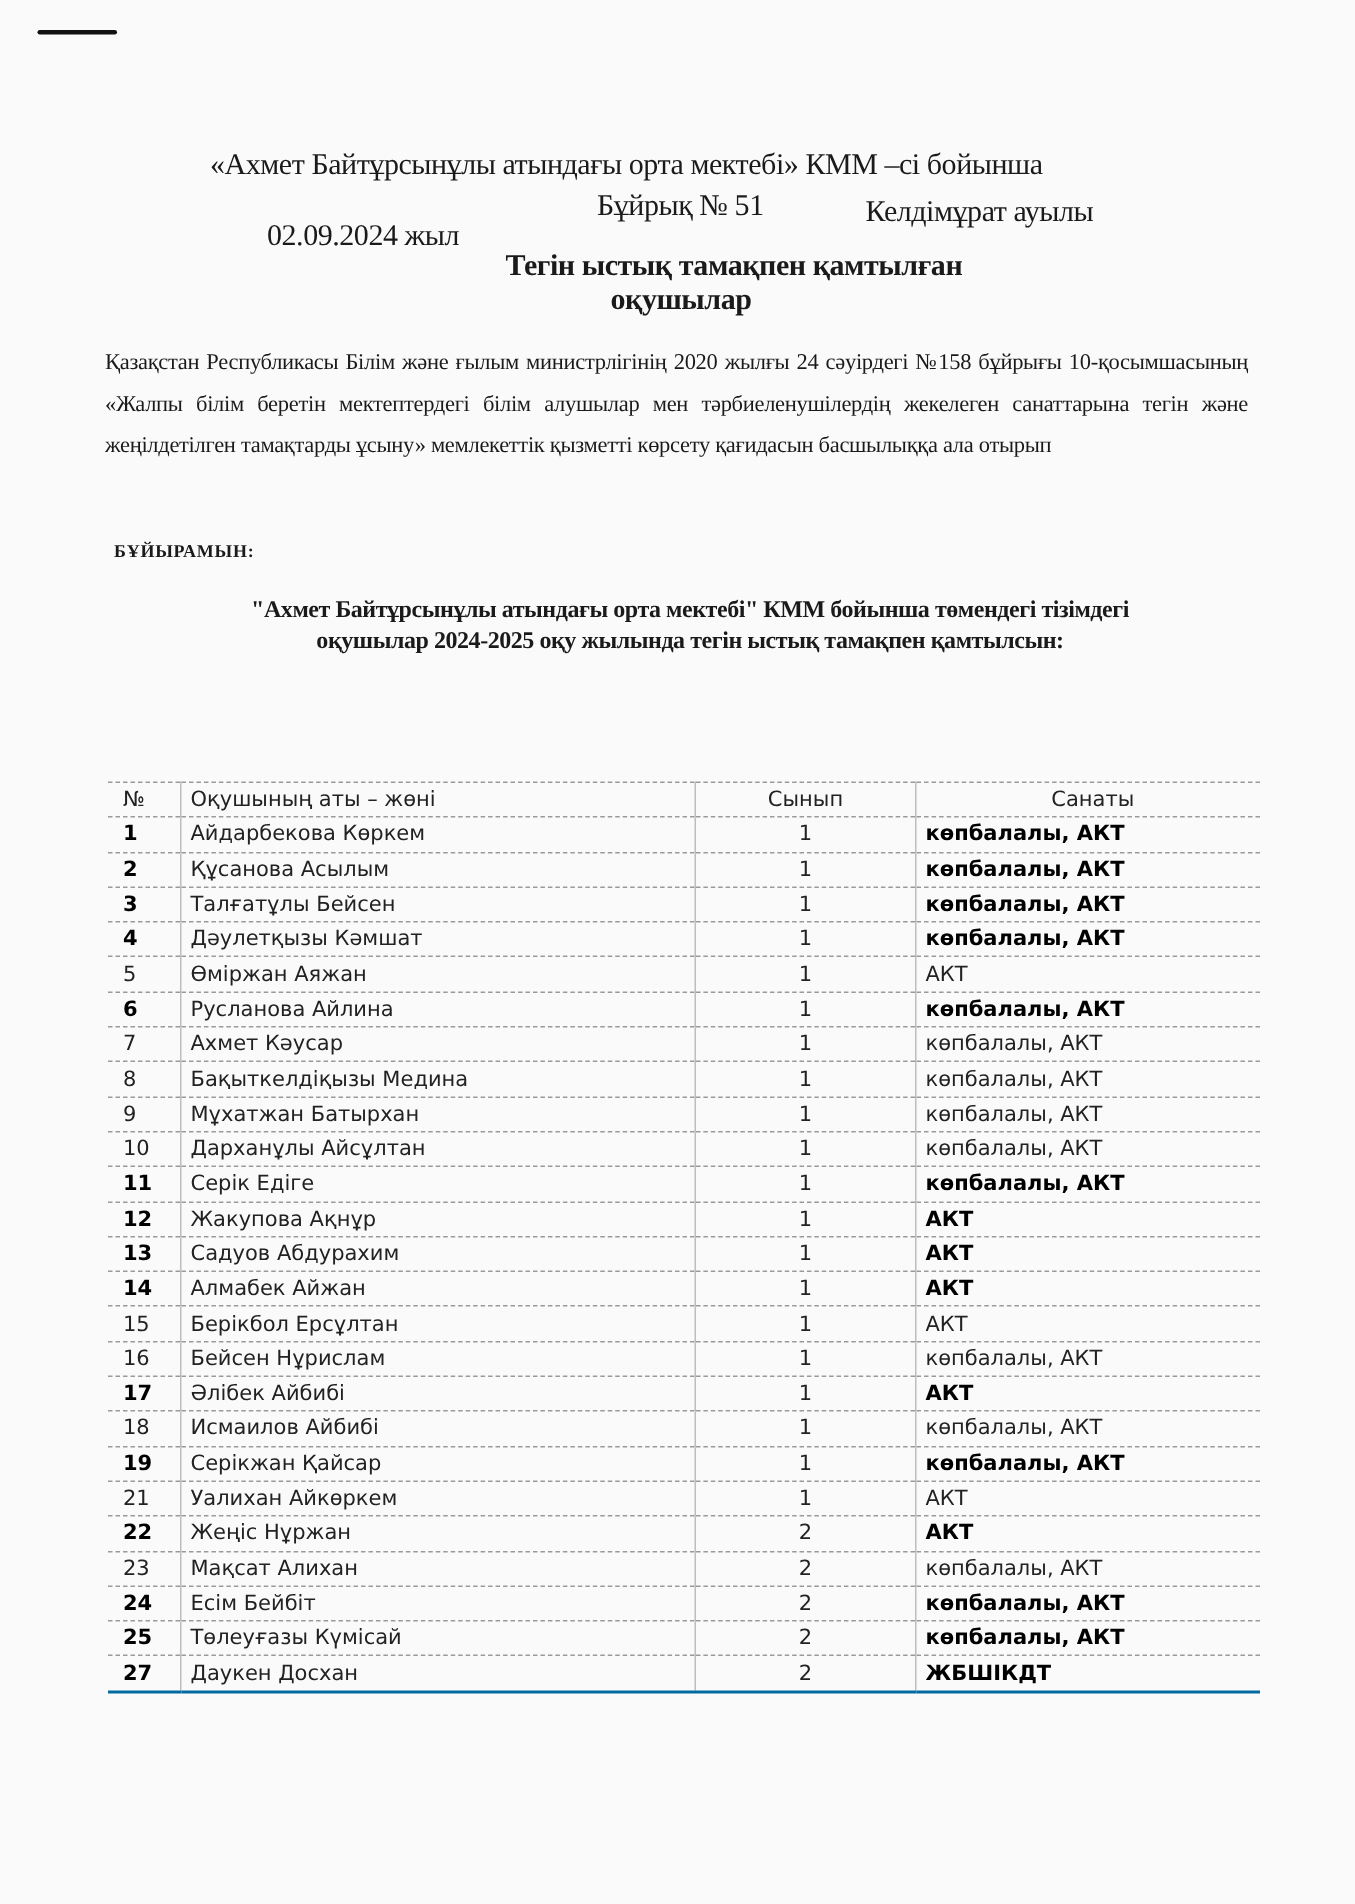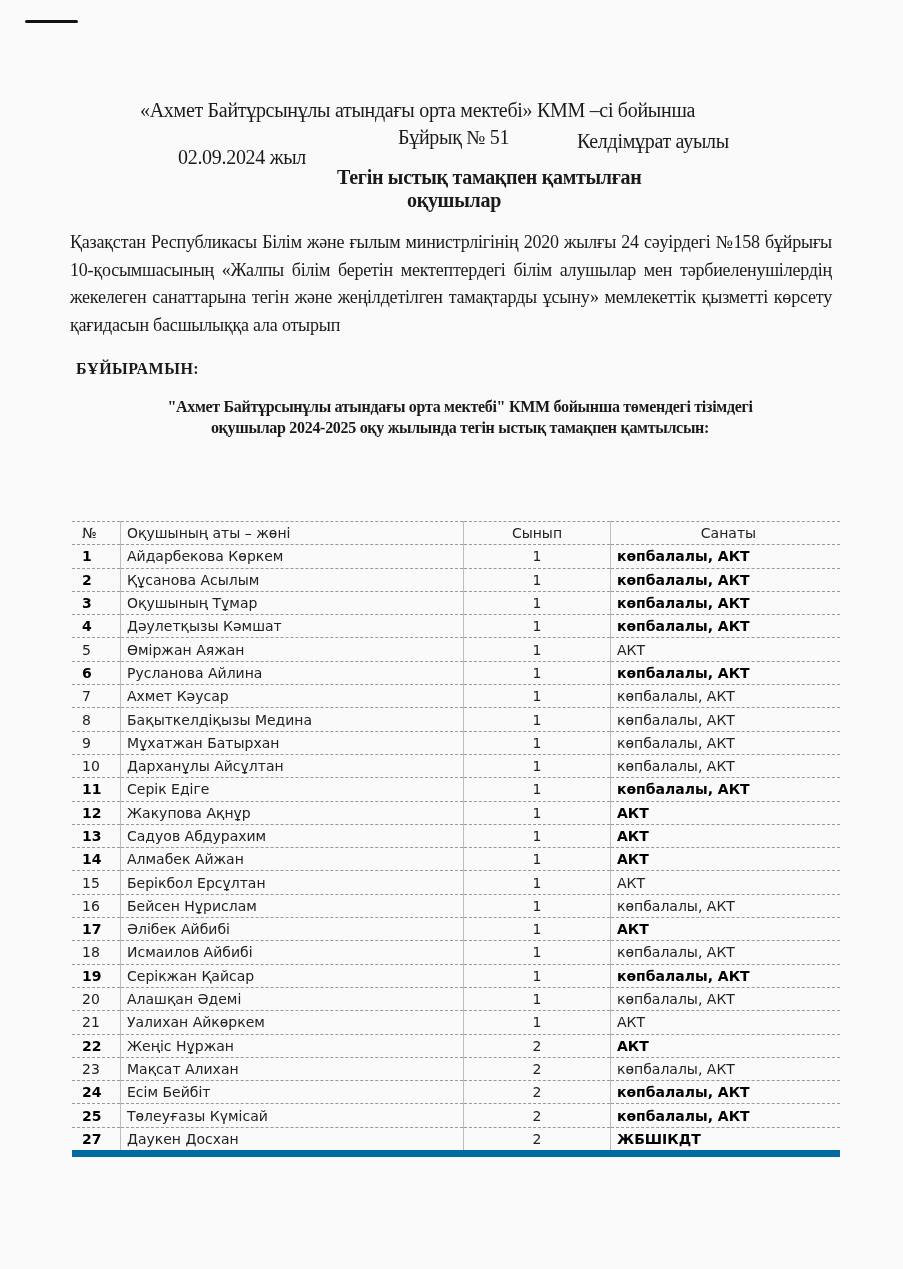--- a/index.html
+++ b/index.html
@@ -13,41 +13,41 @@
     .abs { position: absolute; white-space: nowrap; }
     .hdr { font-size: 20px; letter-spacing: -0.3px; }
     .org { left: 140px; top: 99px; }
     .order { left: 398px; top: 126px; }
     .date { left: 178px; top: 146px; }
     .village { left: 577px; top: 130px; }
     .title1 { left: 308px; top: 166px; font-weight: bold; margin-left: 29px; }
     .title2 { left: 407px; top: 189px; font-weight: bold; }
     .para {
       position: absolute; left: 70px; top: 229px; width: 762px;
-      font-size: 18px; line-height: 27.5px; text-align: justify;
+      font-size: 15px; line-height: 27.5px; text-align: justify;
       text-align-last: left; letter-spacing: -0.2px;
     }
-    .orders { left: 76px; top: 360px; font-size: 16px; font-weight: bold; letter-spacing: 0.5px; }
+    .orders { left: 76px; top: 360px; font-size: 12px; font-weight: bold; letter-spacing: 0.5px; }
     .decree {
       position: absolute; left: 80px; top: 396px; width: 760px;
       text-align: center; font-size: 16px; font-weight: bold; line-height: 21px; letter-spacing: -0.3px;
     }
     table {
       position: absolute; left: 72px; top: 521px; width: 768px;
       border-collapse: collapse;
       font-family: "DejaVu Sans", sans-serif; font-size: 14px;
     }
     td, th {
       height: 22.3px; padding: 0 0 0 6px; font-weight: normal;
       border-bottom: 1px dashed #9a9a9a; border-left: 1px solid #bdbdbd;
       white-space: nowrap; text-align: left; color: #222;
     }
     tr:first-child th { border-top: 1px dashed #9a9a9a; }
     th:first-child, td:first-child { border-left: none; padding-left: 10px; }
-    tbody tr:last-child td { border-bottom: 7px solid #0369a1; }
+    tbody tr:last-child td { border-bottom: 2px solid #0369a1; }
     .c-no { width: 38px; }
     .c-name { width: 336px; }
     .c-grade { width: 146px; text-align: center; padding: 0; }
     .c-cat { }
     th.c-cat { text-align: center; }
     .bold { color: #000; font-weight: bold; }
   </style>
 </head>
 <body>
 
@@ -84,21 +84,21 @@
         <td class="c-cat bold">көпбалалы, АКТ</td>
       </tr>
       <tr>
         <td class="c-no bold">2</td>
         <td class="c-name">Құсанова Асылым</td>
         <td class="c-grade">1</td>
         <td class="c-cat bold">көпбалалы, АКТ</td>
       </tr>
       <tr>
         <td class="c-no bold">3</td>
-        <td class="c-name">Оқушының Тұмар</td>
+        <td class="c-name">Талғатұлы Бейсен</td>
         <td class="c-grade">1</td>
         <td class="c-cat bold">көпбалалы, АКТ</td>
       </tr>
       <tr>
         <td class="c-no bold">4</td>
         <td class="c-name">Дәулетқызы Кәмшат</td>
         <td class="c-grade">1</td>
         <td class="c-cat bold">көпбалалы, АКТ</td>
       </tr>
       <tr>
@@ -185,26 +185,20 @@
         <td class="c-grade">1</td>
         <td class="c-cat">көпбалалы, АКТ</td>
       </tr>
       <tr>
         <td class="c-no bold">19</td>
         <td class="c-name">Серікжан Қайсар</td>
         <td class="c-grade">1</td>
         <td class="c-cat bold">көпбалалы, АКТ</td>
       </tr>
       <tr>
-        <td class="c-no">20</td>
-        <td class="c-name">Алашқан Әдемі</td>
-        <td class="c-grade">1</td>
-        <td class="c-cat">көпбалалы, АКТ</td>
-      </tr>
-      <tr>
         <td class="c-no">21</td>
         <td class="c-name">Уалихан Айкөркем</td>
         <td class="c-grade">1</td>
         <td class="c-cat">АКТ</td>
       </tr>
       <tr>
         <td class="c-no bold">22</td>
         <td class="c-name">Жеңіс Нұржан</td>
         <td class="c-grade">2</td>
         <td class="c-cat bold">АКТ</td>

